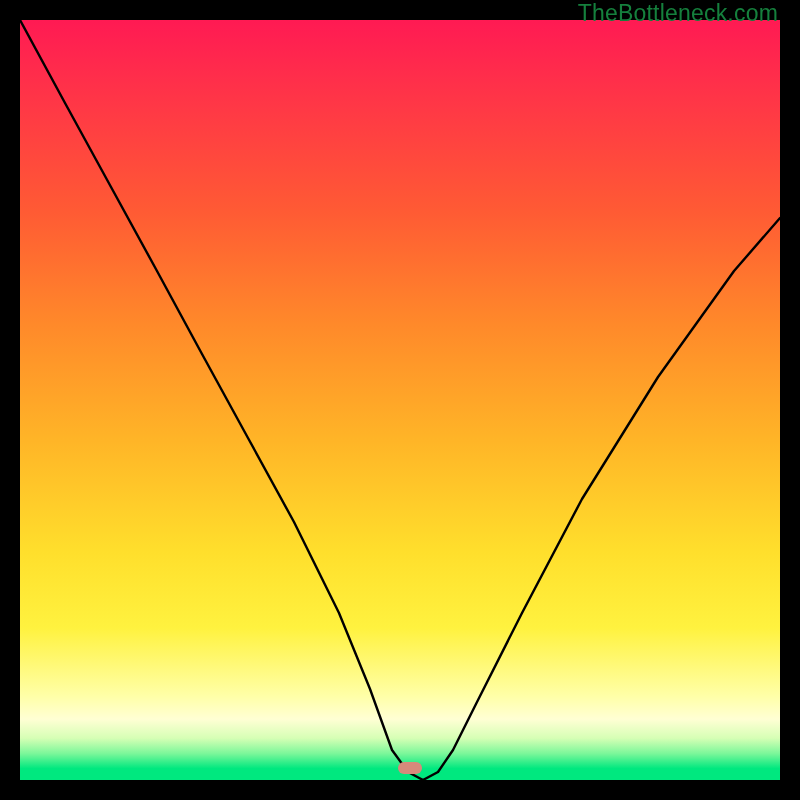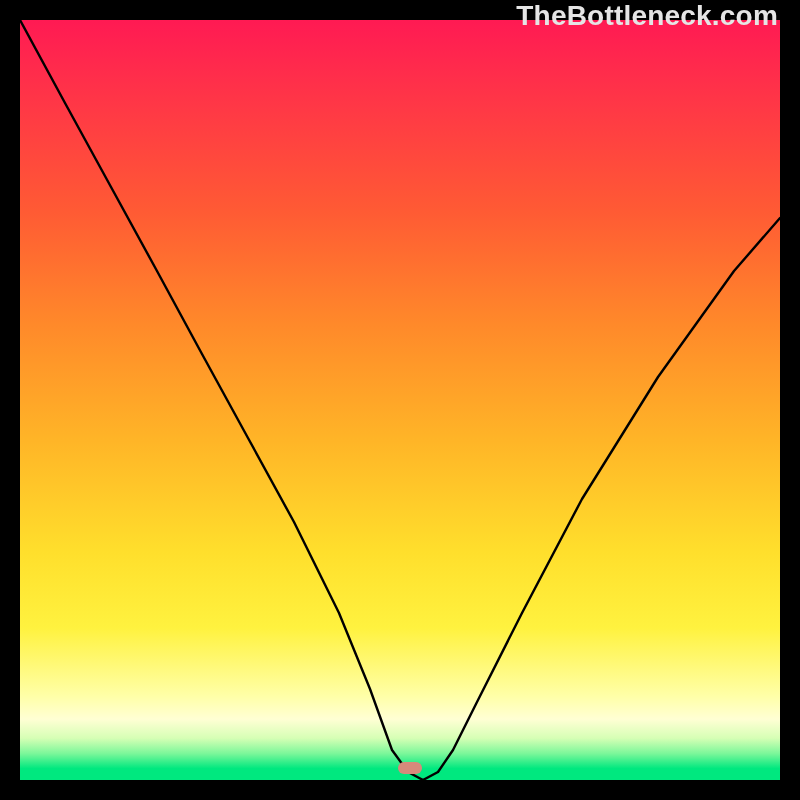--- a/index.html
+++ b/index.html
@@ -40,23 +40,23 @@
       #d6ffb5 94.5%,
       #7cf79a 96.5%,
       #00e87f 98.5%,
       #00e87f 100%
     );
   }
   .watermark {
     position: absolute;
     top: 0px;
     right: 22px;
-    font-size: 28px;
-    font-weight: 700;
-    color: #e5e5e5;
+    font-size: 23px;
+    font-weight: 400;
+    color: #15803d;
     letter-spacing: 0.2px;
   }
   .curve {
     position: absolute;
     top: 0;
     left: 0;
     width: 760px;
     height: 760px;
   }
   .marker {

